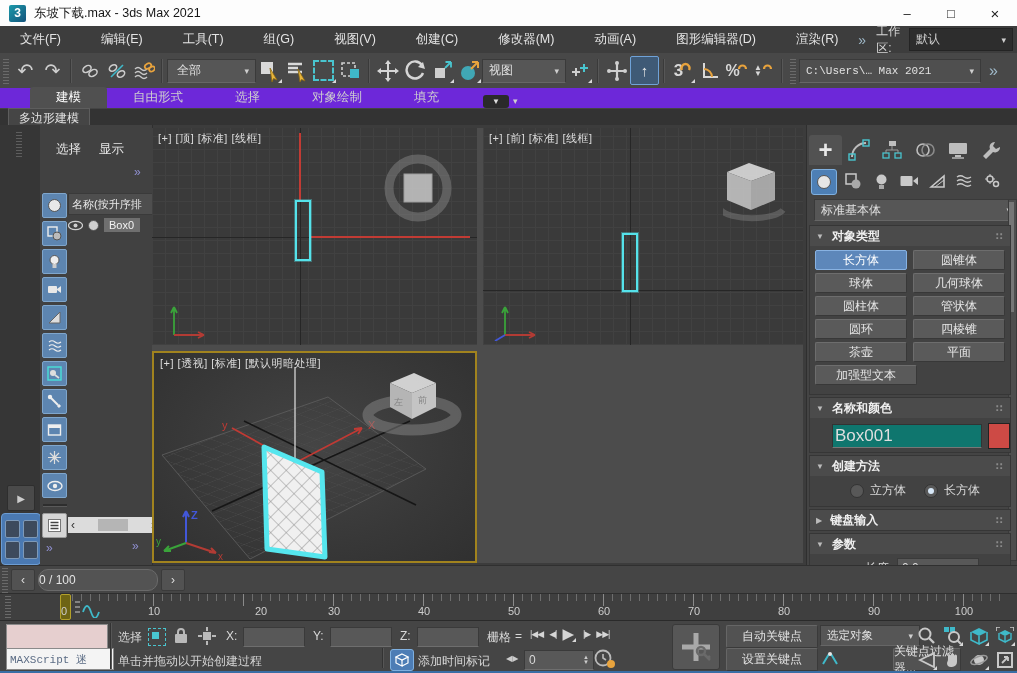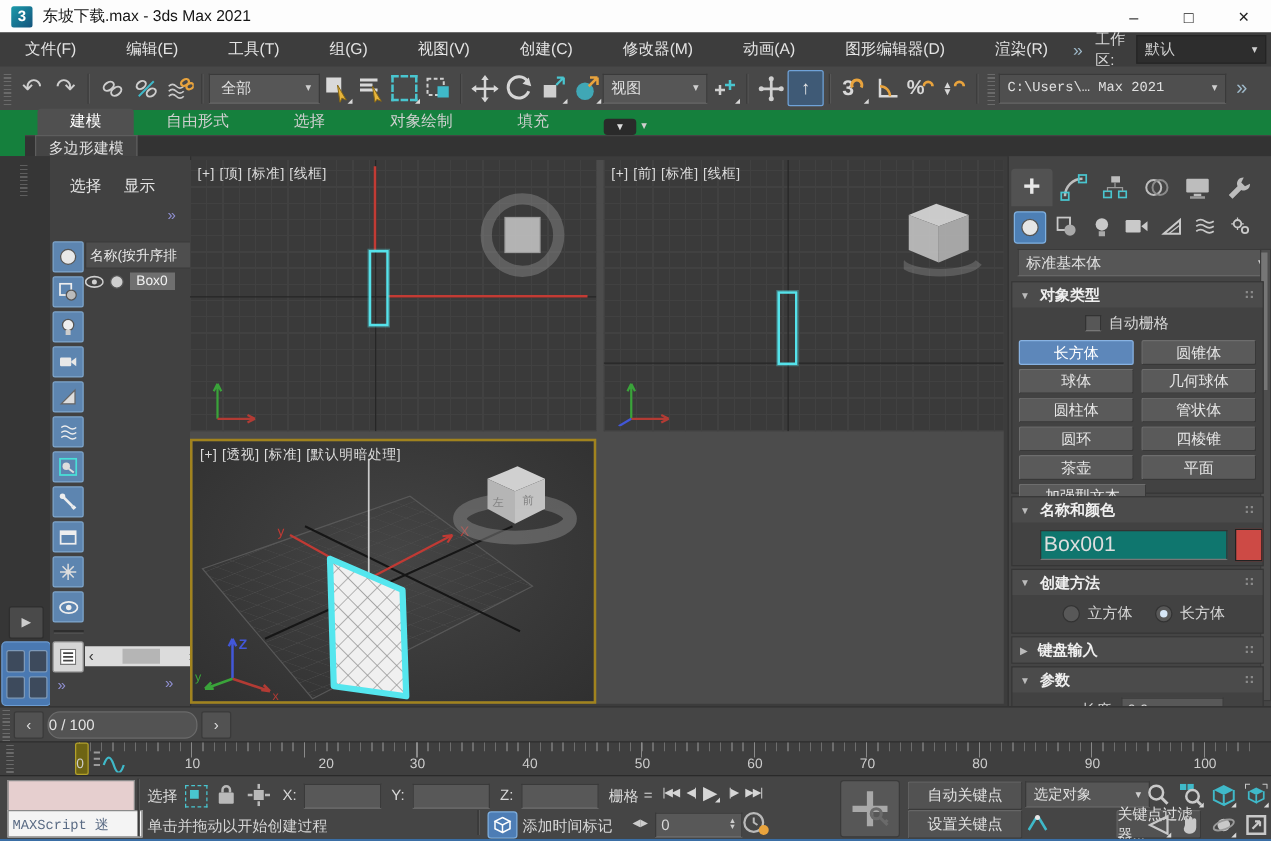--- a/index.html
+++ b/index.html
@@ -22,25 +22,25 @@
   .tb-sep{width:1px;height:24px;background:#3a3a3a;border-right:1px solid #575757;margin:0 4px;}
   .tbtn{position:relative;width:27px;height:27px;display:flex;align-items:center;justify-content:center;border-radius:2px;}
   .tbtn svg{display:block;}
   .glyph{font-size:19px;color:#cfcfcf;line-height:1;}
   .dd{height:22px;background:#565656;border:1px solid #3a3a3a;border-bottom-color:#666;display:flex;align-items:center;padding:0 6px;justify-content:space-between;color:#e0e0e0;}
   .caret{font-size:9px;color:#cfcfcf;margin-left:8px;}
   .handle{width:6px;height:26px;margin:0 3px;background:repeating-linear-gradient(0deg,#6a6a6a 0 1px,transparent 1px 3px);}
   .kb-active{background:#3f5a76;border:1px solid #6fa2d8;}
   .flyout::after{content:"";position:absolute;right:1px;bottom:1px;border-left:4px solid transparent;border-bottom:4px solid #d8d8d8;}
   
-  .ribbon{left:0;top:88px;width:1017px;height:37px;background:#15803d;}
+  .ribbon{left:0;top:88px;width:1017px;height:37px;background:#6d28d9;}
   .rib-tabs{height:20px;display:flex;align-items:flex-end;padding-left:30px;}
   .rib-tab{padding:2px 26px;color:#cfcfcf;font-size:12.5px;}
   .rib-tab.active{background:#505050;color:#fff;border-radius:3px 3px 0 0;}
-  .rib-row2{height:17px;background:#333333;display:flex;align-items:center;padding-left:8px;border-top:1px solid #444;margin-left:20px;}
+  .rib-row2{height:17px;background:#333333;display:flex;align-items:center;padding-left:8px;border-top:1px solid #444;}
   .rib-panel-tab{background:#454545;border:1px solid #5d5d5d;border-bottom:none;padding:1px 10px;font-size:12px;color:#e0e0e0;}
   .rib-dd{width:26px;height:13px;background:#2a2a2a;border-radius:3px;display:flex;align-items:center;justify-content:center;color:#ddd;font-size:8px;margin-left:18px;}
   
   .main{left:0;top:125px;width:1017px;height:440px;background:#3c3c3c;}
   .laystrip{left:0;top:0;width:40px;height:440px;background:#363636;}
   .play-expand{left:7px;top:360px;width:26px;height:24px;background:#4a4a4a;border:1px solid #2e2e2e;display:flex;align-items:center;justify-content:center;color:#ccc;font-size:10px;border-radius:2px;}
   .layout-tab{left:1px;top:388px;width:38px;height:50px;background:#4a79b2;border-radius:4px;border:1px solid #6c9cd2;display:grid;grid-template-columns:15px 15px;grid-template-rows:18px 18px;gap:3px;justify-content:center;align-content:center;}
   .layout-tab div{background:#3d4a5c;border:1px solid #7d99b8;border-radius:2px;}
   
   .explorer{left:40px;top:0;width:112px;height:440px;background:#414141;border-right:1px solid #2f2f2f;}
@@ -585,24 +585,20 @@
       <div class="vscroll">
           <div class="vthumb"></div>
         </div>
 
       <div class="roll" style="top:100px;height:168px;">
         <div class="roll-head">
           <span class="roll-arrow">▼</span>
           <span>对象类型</span>
           <span class="roll-grip">∷</span>
         </div>
-        <div class="flex" style="padding:4px 0 1px 58px;">
-          <span class="cb"></span>
-          <span style="font-size:12px;">自动栅格</span>
-        </div>
         <div class="prim-grid">
           <div class="prim-btn active">长方体</div>
           <div class="prim-btn">圆锥体</div>
           <div class="prim-btn">球体</div>
           <div class="prim-btn">几何球体</div>
           <div class="prim-btn">圆柱体</div>
           <div class="prim-btn">管状体</div>
           <div class="prim-btn">圆环</div>
           <div class="prim-btn">四棱锥</div>
           <div class="prim-btn">茶壶</div>

